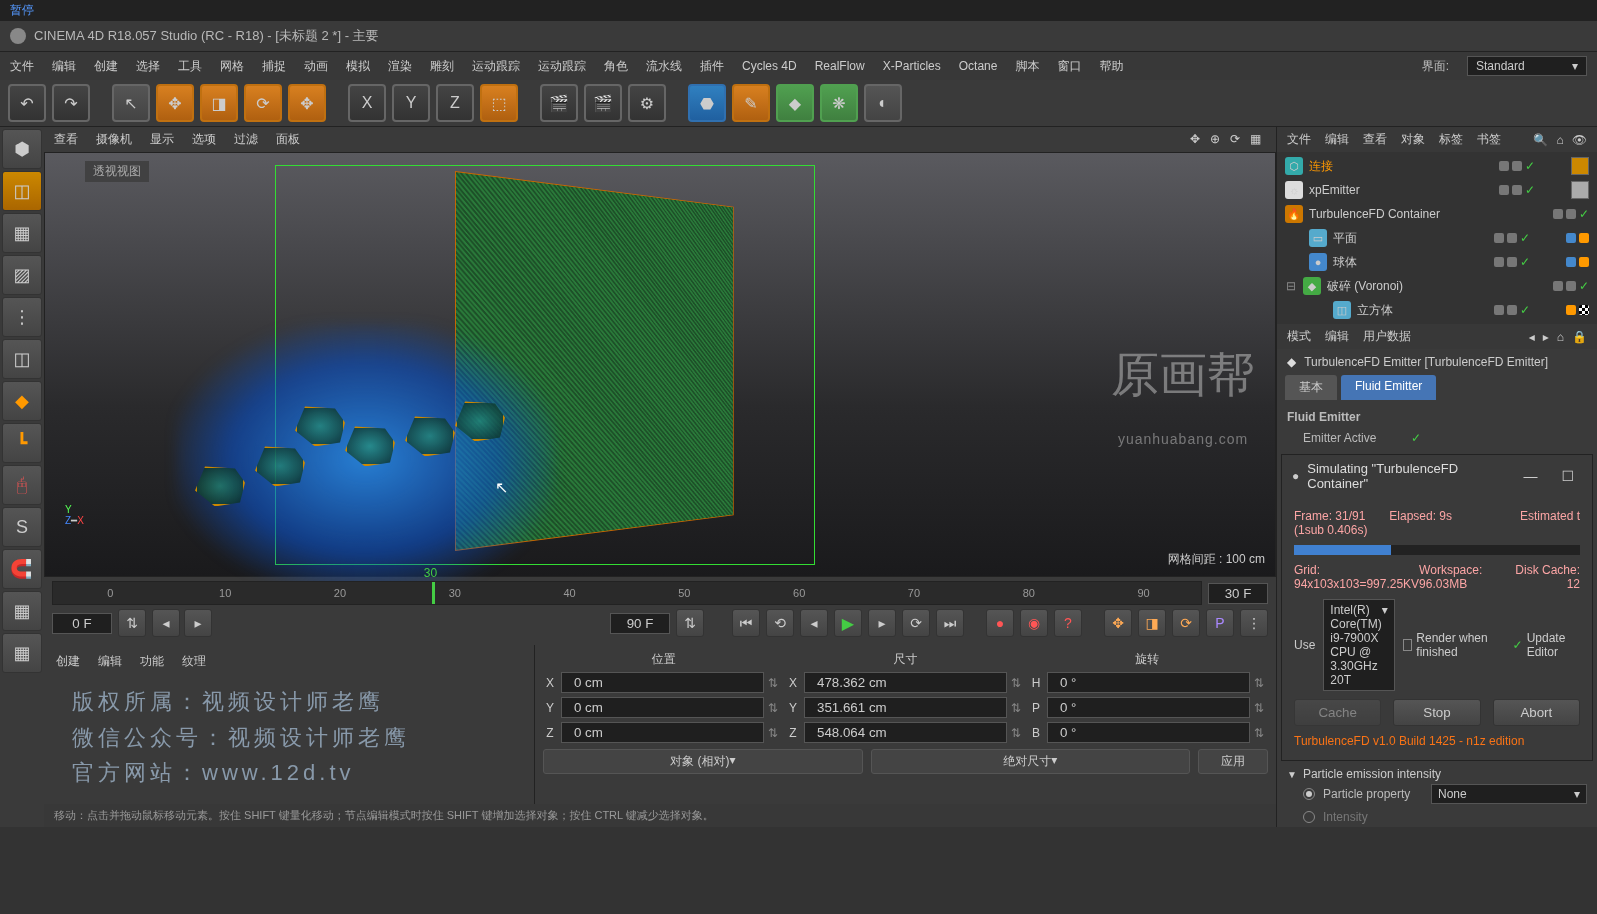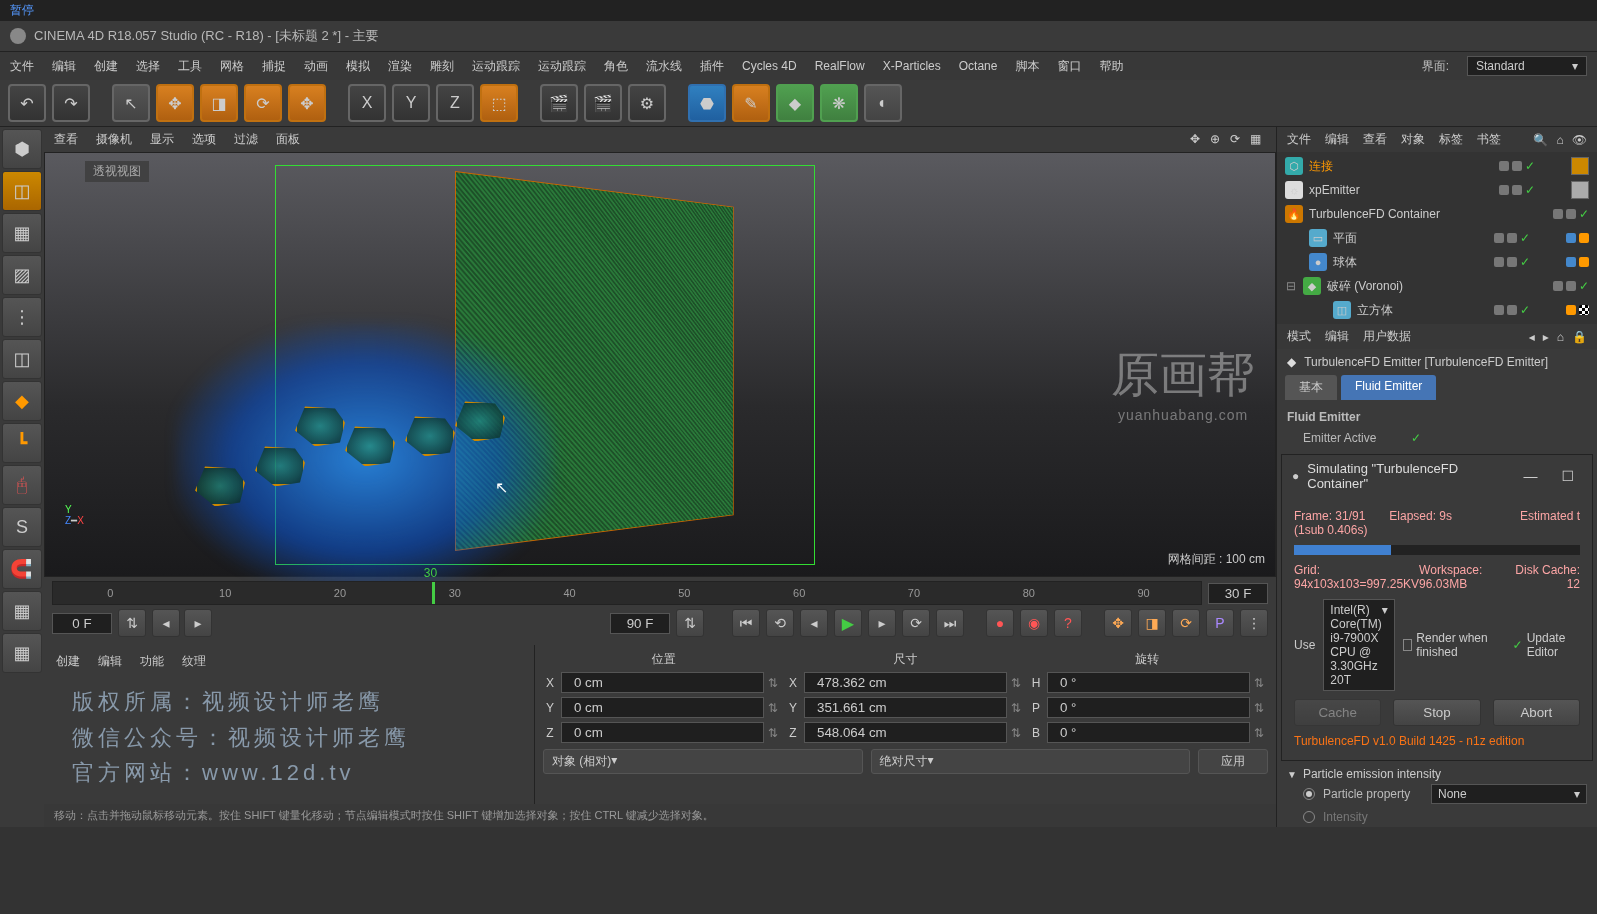--- a/index.html
+++ b/index.html
@@ -35,21 +35,21 @@
 .axis-x { color: #f44; }
 .axis-y { color: #5f5; }
 .axis-z { color: #48f; }
 .sim-overlay { position: absolute; top: 12px; left: 230px; width: 540px; height: 400px; border: 1px solid #3d3; }
 .blue-smoke { position: absolute; top: 170px; left: 130px; width: 380px; height: 270px; background: radial-gradient(ellipse at center, rgba(40,150,255,0.8), rgba(10,80,200,0.6) 50%, transparent 75%); filter: blur(6px); }
 .green-wall { position: absolute; top: 18px; left: 410px; width: 370px; height: 380px;
   background: repeating-linear-gradient(45deg,#2a7a3a,#2a7a3a 2px,#1d5028 2px,#1d5028 4px),
               repeating-linear-gradient(-45deg,#2a7a3a,#2a7a3a 2px,transparent 2px,transparent 4px);
   transform: perspective(600px) rotateY(22deg); transform-origin: left center; border: 1px solid #c60; }
 .watermark { position: absolute; top: 190px; right: 20px; font-size: 48px; color: rgba(200,200,200,0.5); font-family: serif; text-align: center; }
-.watermark .sub { font-size: 14px; letter-spacing: 1px; }
+.watermark .sub { font-size: 14px; letter-spacing: 1px; margin-top: 24px; }
 .rocks { position: absolute; bottom: 60px; left: 150px; width: 350px; height: 120px; }
 .rock { position: absolute; width: 50px; height: 40px; border: 2px solid #c80; background: radial-gradient(rgba(40,150,100,0.6),rgba(10,40,30,0.8)); clip-path: polygon(20% 0,80% 5%,100% 40%,90% 90%,40% 100%,0 60%); }
 .timeline-area { background: #3a3a3a; padding: 4px 8px; }
 .timeline-ruler { height: 24px; background: #2a2a2a; position: relative; display: flex; align-items: center; border: 1px solid #222; }
 .tick { flex: 1; text-align: center; color: #999; font-size: 11px; position: relative; }
 .playhead { position: absolute; top: 0; height: 100%; width: 3px; background: #4c4; left: 33%; }
 .playhead::after { content: attr(data-frame); position: absolute; top: -16px; left: -8px; color: #4c4; }
 .tl-row { display: flex; align-items: center; gap: 6px; padding: 4px 0; }
 .tl-input { width: 60px; background: #1f1f1f; border: 1px solid #555; color: #ccc; padding: 2px 4px; text-align: center; }
 .tl-btn { width: 28px; height: 28px; background: linear-gradient(#555,#444); border: 1px solid #333; border-radius: 3px; display: flex; align-items: center; justify-content: center; font-size: 14px; }
@@ -62,21 +62,21 @@
 .materials-panel .tabs { display: flex; gap: 18px; padding: 4px; }
 .cool-text { color: #8899aa; font-size: 22px; line-height: 1.6; letter-spacing: 4px; padding: 10px 20px; font-weight: 300; }
 .coords-panel { flex: 1; padding: 4px 8px; border-left: 1px solid #222; }
 .coords-header { display: flex; }
 .coords-header div { flex: 1; text-align: center; padding: 2px; background: #3a3a3a; }
 .coord-row { display: flex; gap: 4px; padding: 2px 0; align-items: center; }
 .coord-label { width: 14px; text-align: center; color: #ccc; }
 .coord-input { flex: 1; background: #1f1f1f; border: 1px solid #555; color: #ccc; padding: 2px 12px; }
 .coord-spin { width: 14px; color: #888; }
 .coords-footer { display: flex; gap: 8px; padding: 4px 0; }
-.coords-footer .dd { flex: 1; background: #444; border: 1px solid #555; padding: 3px 8px; display: flex; justify-content: flex-start; border-radius: 3px; }
+.coords-footer .dd { flex: 1; background: #444; border: 1px solid #555; padding: 3px 8px; display: flex; justify-content: center; border-radius: 3px; }
 .coords-footer .apply { width: 70px; background: #444; border: 1px solid #555; padding: 3px; text-align: center; border-radius: 3px; }
 .right-col { width: 610px; background: #3a3a3a; display: flex; flex-direction: column; border-left: 1px solid #222; }
 .panel-tabs { display: flex; gap: 14px; padding: 4px 10px; background: #383838; align-items: center; }
 .panel-tabs .right { margin-left: auto; display: flex; gap: 8px; }
 .obj-tree { padding: 2px 8px; background: #333; }
 .obj-row { display: flex; align-items: center; gap: 6px; padding: 3px 0; }
 .obj-row .indent { width: 18px; }
 .obj-row .tree-icon { width: 12px; text-align: center; color: #888; }
 .obj-row .type-icon { width: 18px; height: 18px; border-radius: 3px; display: inline-flex; align-items: center; justify-content: center; font-size: 11px; }
 .type-icon.cyan { background: #3aa; }

